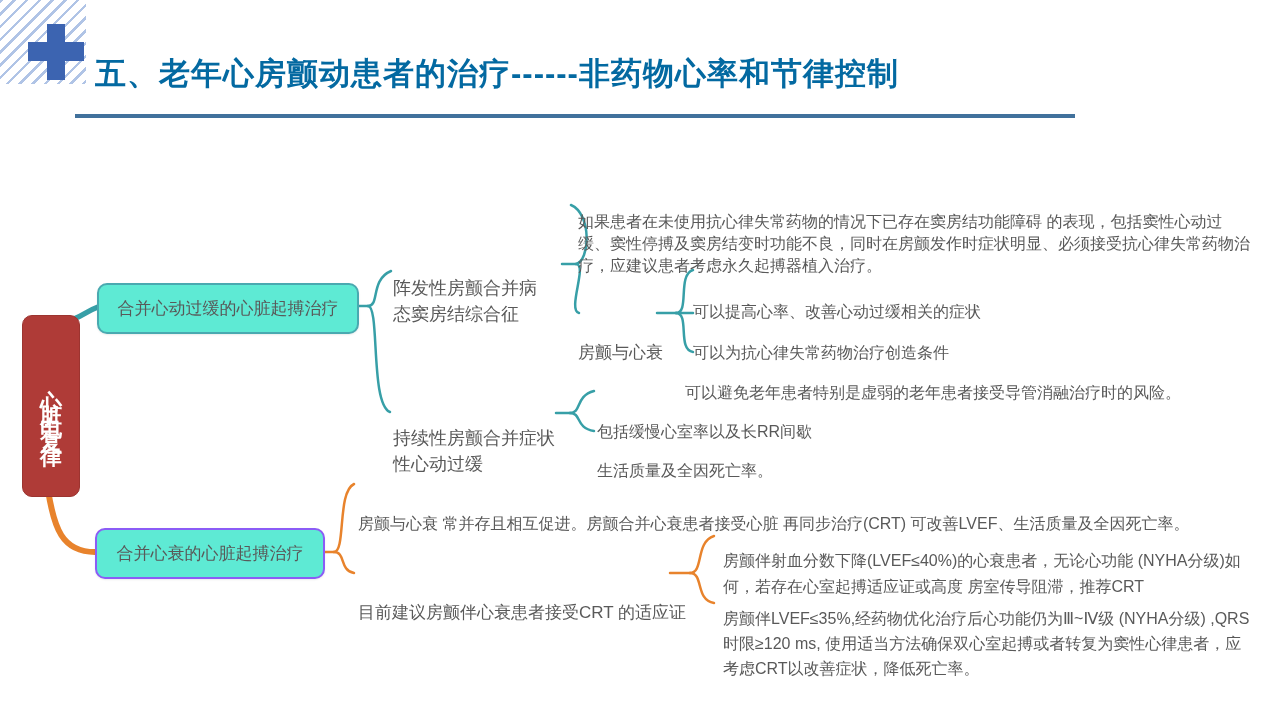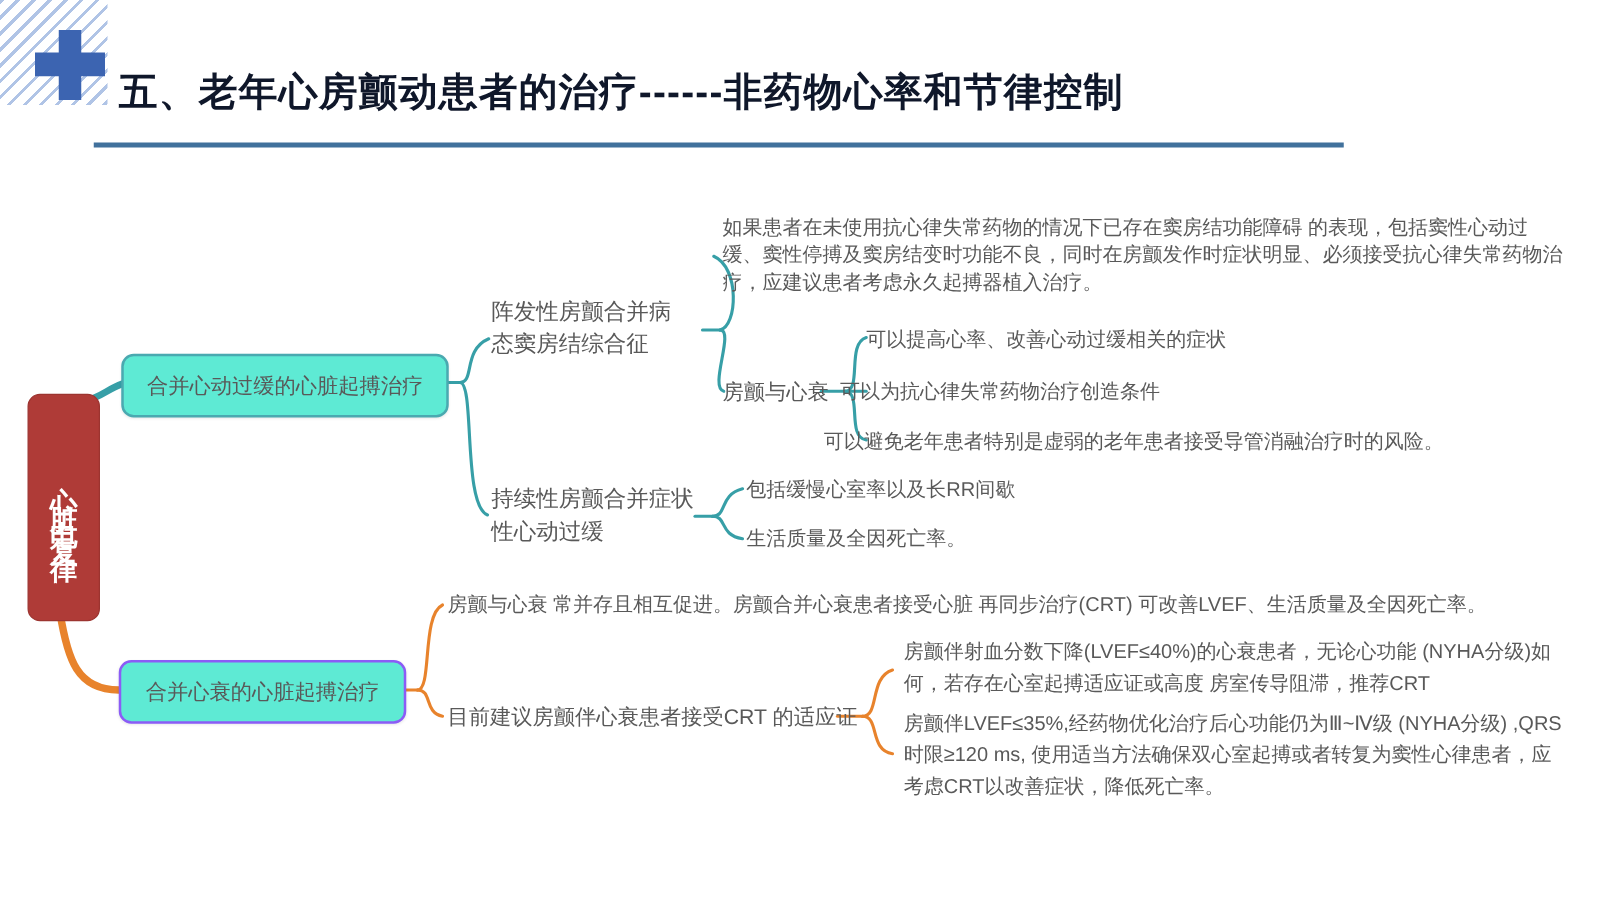--- a/index.html
+++ b/index.html
@@ -8,21 +8,21 @@
     font-family:"Liberation Sans","DejaVu Sans",sans-serif;color:#595959;
   }
   
   .corner-stripes{
     position:absolute;left:0;top:0;width:86px;height:84px;
     background:repeating-linear-gradient(135deg,#b0c4e6 0,#b0c4e6 2.5px,transparent 2.5px,transparent 9px);
   }
   .corner-cross{position:absolute;left:28px;top:24px;}
   .title{
     position:absolute;left:95px;top:53px;margin:0;
-    font-size:31px;font-weight:600;color:#0f172a;letter-spacing:1px;white-space:nowrap;
+    font-size:31px;font-weight:600;color:#0369a1;letter-spacing:1px;white-space:nowrap;
   }
   .rule{position:absolute;left:75px;top:114px;width:1000px;height:4px;background:#41719c;}
   
   .connectors{position:absolute;left:0;top:0;width:1280px;height:720px;}
   .connectors path{fill:none;stroke-linecap:round;stroke-linejoin:round;}
   .teal-line{stroke:#379fa7;}
   .orange-line{stroke:#e8832c;}
   
   .root{
     position:absolute;left:22px;top:315px;width:56px;height:180px;
@@ -36,29 +36,29 @@
   .nodebox{
     position:absolute;background:#5eead4;border-radius:10px;
     display:flex;align-items:center;justify-content:center;
     font-size:17px;color:#595959;box-shadow:0 1px 2px rgba(0,0,0,0.08);
   }
   .nodebox.teal{border:2px solid #4aa9b0;}
   .nodebox.orange{border:2px solid #8b5cf6;}
   .box1{left:97px;top:283px;width:258px;height:47px;}
   .box2{left:95px;top:528px;width:226px;height:47px;}
   
-  .txt{position:absolute;font-size:16px;line-height:22px;color:#595959;}
+  .txt{position:absolute;font-size:16px;line-height:22px;color:#595959;margin-top:39px;}
   .node-lbl{font-size:18px;line-height:26px;}
   .nowrap{white-space:nowrap;}
   .paroxysmal-node{left:393px;top:236px;width:152px;}
   .para-sick-sinus{left:578px;top:172px;width:672px;}
   .pacing-node{left:578px;top:303px;font-size:17px;}
   .benefit-1{left:693px;top:262px;}
-  .benefit-2{left:672px;top:303px;}
-  .benefit-3{left:659px;top:343px;}
+  .benefit-2{left:693px;top:303px;}
+  .benefit-3{left:685px;top:343px;}
   .persistent-node{left:393px;top:386px;width:170px;}
   .point-1{left:597px;top:382px;}
   .point-2{left:597px;top:421px;}
   .hf-intro{left:358px;top:474px;width:850px;}
   .crt-node{left:358px;top:563px;font-size:17px;}
   .indication-1{left:723px;top:509px;width:527px;line-height:26px;}
   .indication-2{left:723px;top:567px;width:527px;line-height:25px;}
 </style>
 </head>
 <body>

